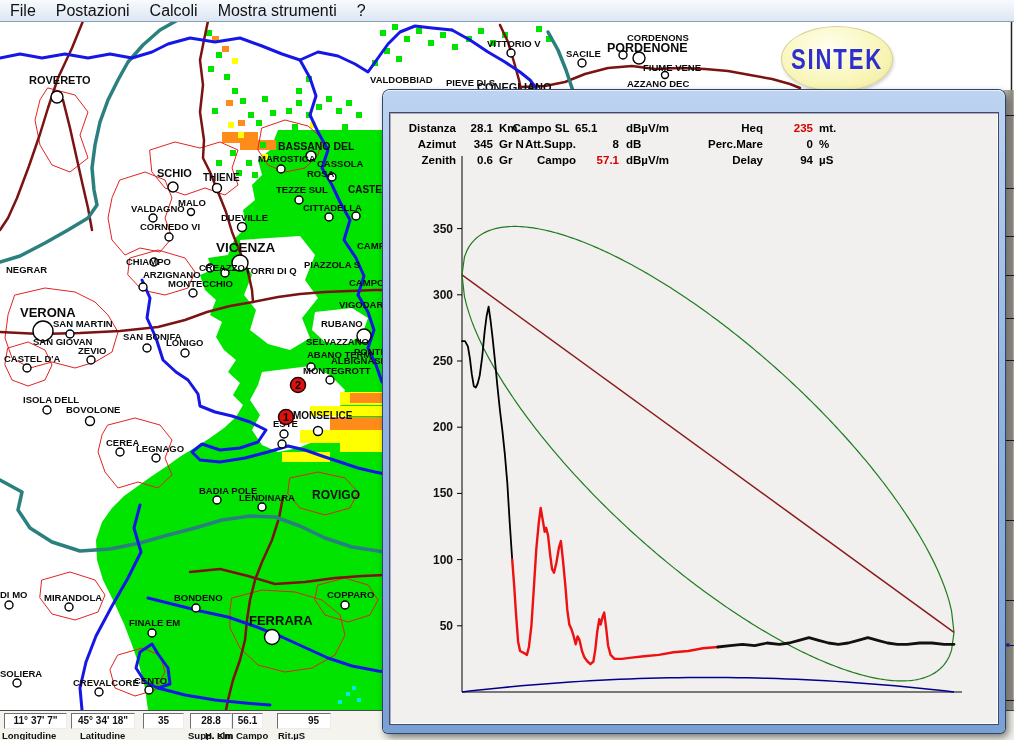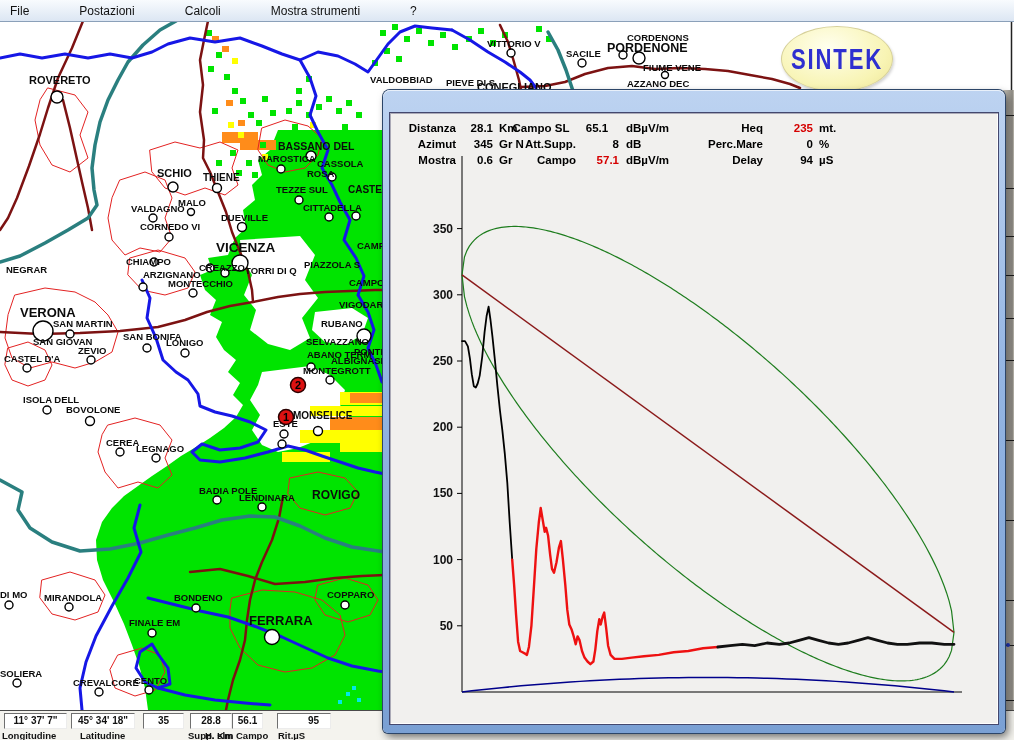--- a/index.html
+++ b/index.html
@@ -2,21 +2,21 @@
 <html><head>
 <meta charset="utf-8">
 <style>
   html,body{margin:0;padding:0;}
   body{width:1014px;height:740px;position:relative;overflow:hidden;
        font-family:"Liberation Sans",sans-serif;background:#ffffff;}
 
   
   #menubar{position:absolute;left:0;top:0;width:1014px;height:21px;z-index:30;
     background:linear-gradient(#f8fbfe,#dce6f3);border-bottom:1px solid #8ba0b9;
-    display:flex;align-items:center;font-size:12px;color:#111;gap:30px;}
+    display:flex;align-items:center;font-size:16px;color:#111;}
   .menu-item{padding:3px 10px;cursor:default;}
 
   
   #map-wrap{position:absolute;left:0;top:21px;width:1014px;height:690px;z-index:1;background:#fff;}
   #map-svg{position:absolute;left:0;top:0;}
 
   
   #logo{position:absolute;left:781px;top:26px;width:110px;height:64px;z-index:5;
     border-radius:50%;border:1px solid #d6d09a;
     background:radial-gradient(ellipse at 42% 32%,#ffffee 0%,#f8f4b4 65%,#ece394 100%);
@@ -349,35 +349,35 @@
     <div class="sb-label" style="left: 278px;">Rit.µS</div>
   </div>
 
 <div id="dialog">
   <div id="dlg-client">
     <div id="dlg-fields">
         <div class="fld fld-label" style="left: -4px; top: 9px; width: 70px; text-align: right;">Distanza</div>
         <div class="fld fld-value" style="left: 59px; top: 9px; width: 44px; text-align: right; color: rgb(0, 0, 0);">28.1</div>
         <div class="fld fld-unit" style="left: 109px; top: 9px; width: 52px; text-align: left;">Km</div>
         <div class="fld fld-label" style="left: 116px; top: 9px; width: 70px; text-align: center;">Campo SL</div>
-        <div class="fld fld-value" style="left: 185px; top: 9px; width: 44px; text-align: center; color: rgb(0, 0, 0);">65.1</div>
+        <div class="fld fld-value" style="left: 185px; top: 9px; width: 44px; text-align: left; color: rgb(0, 0, 0);">65.1</div>
         <div class="fld fld-unit" style="left: 236px; top: 9px; width: 52px; text-align: left;">dBµV/m</div>
         <div class="fld fld-label" style="left: 303px; top: 9px; width: 70px; text-align: right;">Heq</div>
         <div class="fld fld-value" style="left: 379px; top: 9px; width: 44px; text-align: right; color: rgb(213, 0, 0);">235</div>
         <div class="fld fld-unit" style="left: 429px; top: 9px; width: 52px; text-align: left;">mt.</div>
         <div class="fld fld-label" style="left: -4px; top: 25px; width: 70px; text-align: right;">Azimut</div>
         <div class="fld fld-value" style="left: 59px; top: 25px; width: 44px; text-align: right; color: rgb(0, 0, 0);">345</div>
         <div class="fld fld-unit" style="left: 109px; top: 25px; width: 52px; text-align: left;">Gr N</div>
         <div class="fld fld-label" style="left: 116px; top: 25px; width: 70px; text-align: right;">Att.Supp.</div>
         <div class="fld fld-value" style="left: 185px; top: 25px; width: 44px; text-align: right; color: rgb(0, 0, 0);">8</div>
         <div class="fld fld-unit" style="left: 236px; top: 25px; width: 52px; text-align: left;">dB</div>
         <div class="fld fld-label" style="left: 303px; top: 25px; width: 70px; text-align: right;">Perc.Mare</div>
         <div class="fld fld-value" style="left: 379px; top: 25px; width: 44px; text-align: right; color: rgb(0, 0, 0);">0</div>
         <div class="fld fld-unit" style="left: 429px; top: 25px; width: 52px; text-align: left;">%</div>
-        <div class="fld fld-label" style="left: -4px; top: 41px; width: 70px; text-align: right;">Mostra</div>
+        <div class="fld fld-label" style="left: -4px; top: 41px; width: 70px; text-align: right;">Zenith</div>
         <div class="fld fld-value" style="left: 59px; top: 41px; width: 44px; text-align: right; color: rgb(0, 0, 0);">0.6</div>
         <div class="fld fld-unit" style="left: 109px; top: 41px; width: 52px; text-align: left;">Gr</div>
         <div class="fld fld-label" style="left: 116px; top: 41px; width: 70px; text-align: right;">Campo</div>
         <div class="fld fld-value" style="left: 185px; top: 41px; width: 44px; text-align: right; color: rgb(213, 0, 0);">57.1</div>
         <div class="fld fld-unit" style="left: 236px; top: 41px; width: 52px; text-align: left;">dBµV/m</div>
         <div class="fld fld-label" style="left: 303px; top: 41px; width: 70px; text-align: right;">Delay</div>
         <div class="fld fld-value" style="left: 379px; top: 41px; width: 44px; text-align: right; color: rgb(0, 0, 0);">94</div>
         <div class="fld fld-unit" style="left: 429px; top: 41px; width: 52px; text-align: left;">µS</div>
       </div>
     <svg id="chart-svg" width="607" height="610" viewBox="0 0 607 610">

